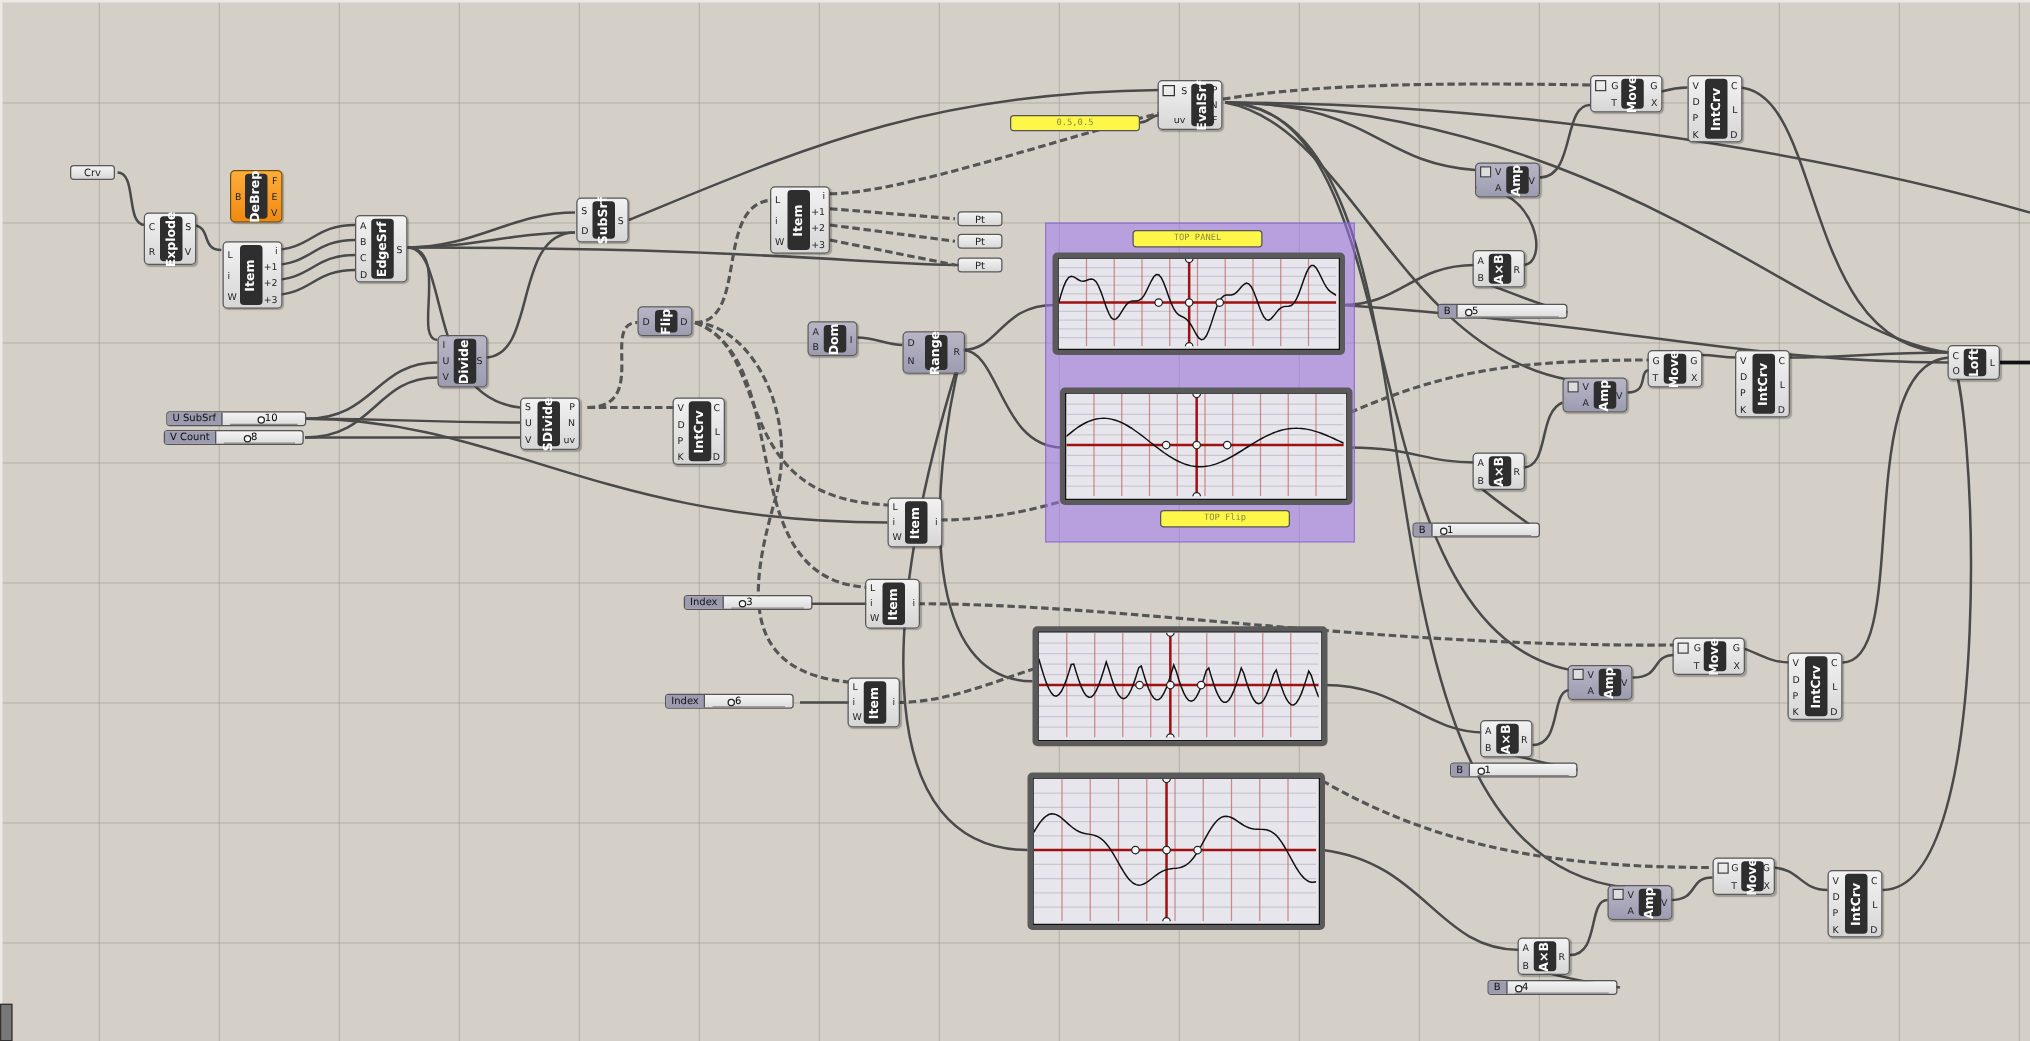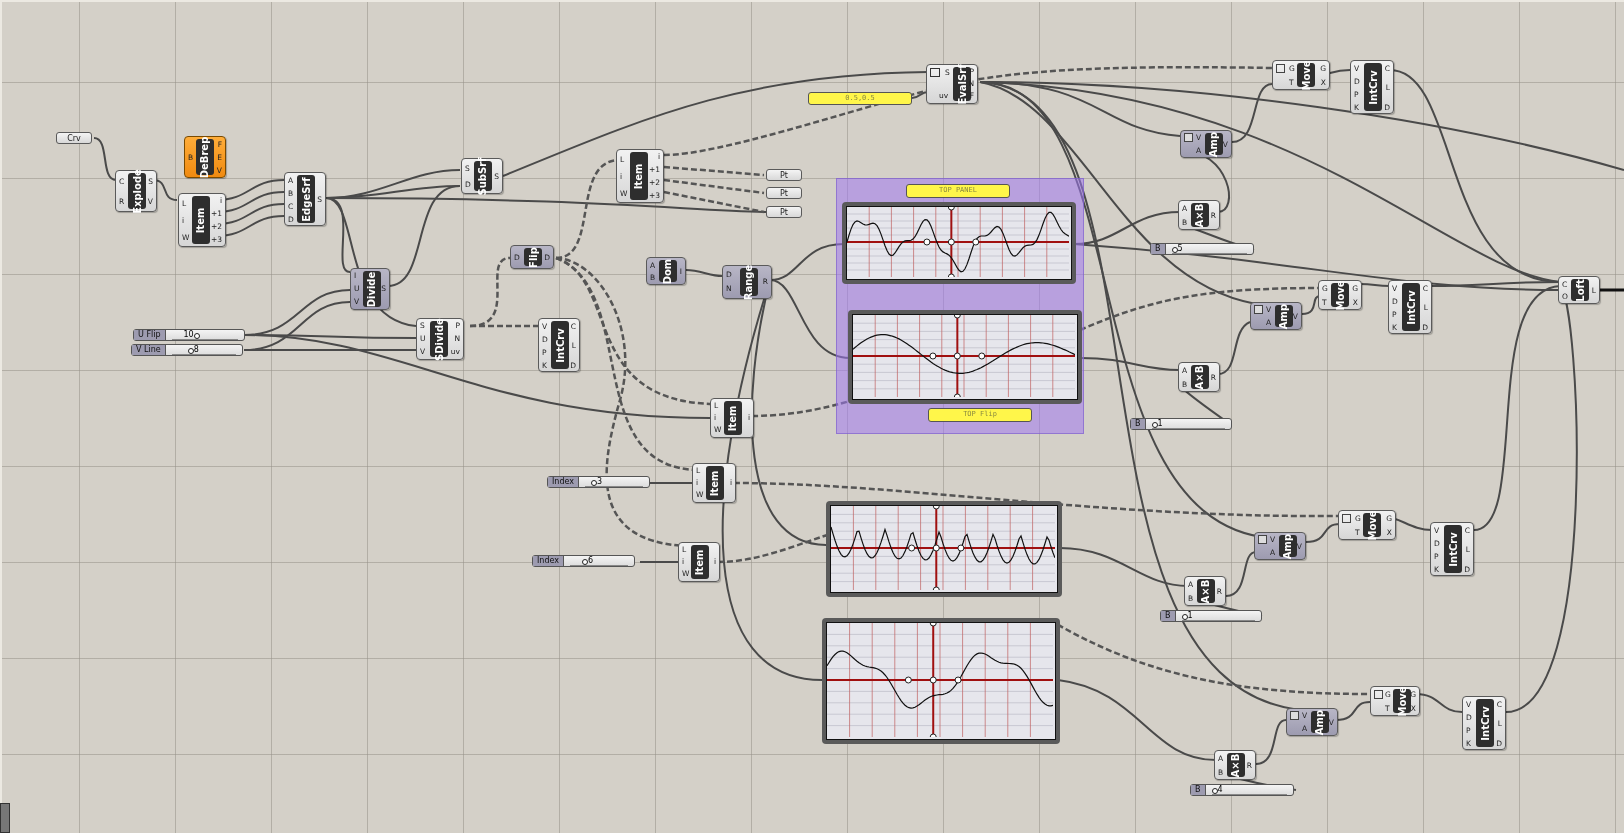--- a/index.html
+++ b/index.html
@@ -610,29 +610,29 @@
 <div class="node" style="left:1214px;top:750px;width:42px;height:30px;">
   <span class="pin pl" style="top:3px">A</span>
   <span class="pin pl" style="top:17px">B</span>
   <div class="core" style="left:12px">
       <span>A×B</span>
     </div>
   <span class="pin pr" style="top:10px">R</span>
 </div>
 
 <div class="slider" style="left:133px;top:329px;width:112px;">
-  <span class="lab">U Flip</span>
+  <span class="lab">U SubSrf</span>
   <span class="track">
       <span class="ticks"></span>
       <span class="knob" style="left:28px"></span>
-      <span class="val" style="left:18px">10</span>
+      <span class="val" style="left:34px">10</span>
     </span>
 </div>
 <div class="slider" style="left:131px;top:344px;width:112px;">
-  <span class="lab">V Line</span>
+  <span class="lab">V Count</span>
   <span class="track">
       <span class="ticks"></span>
       <span class="knob" style="left:22px"></span>
       <span class="val" style="left:28px">8</span>
     </span>
 </div>
 <div class="slider" style="left:547px;top:476px;width:103px;">
   <span class="lab">Index</span>
   <span class="track">
       <span class="ticks"></span>

